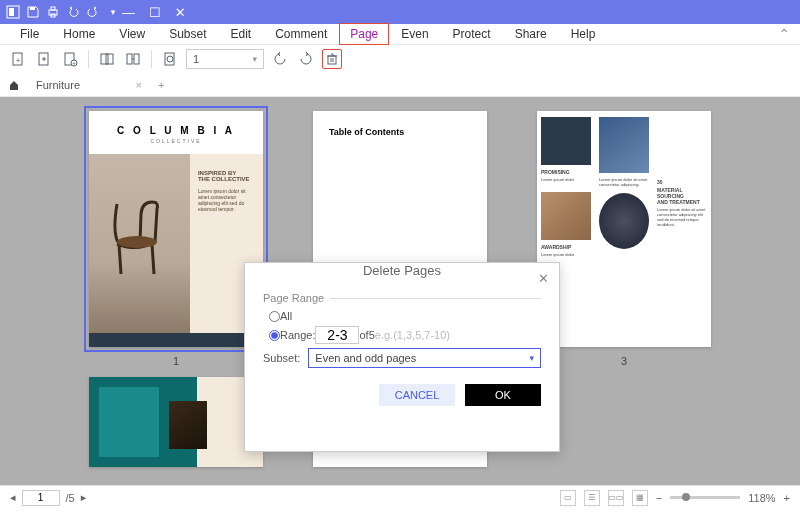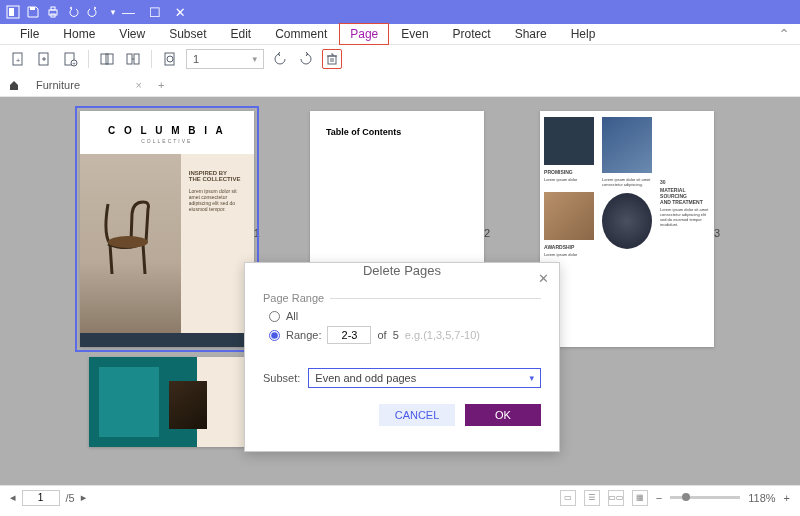--- a/index.html
+++ b/index.html
@@ -23,21 +23,21 @@
 .toolbar .hl { border: 1.5px solid #e04a3a; }
 
 .tabbar { height: 24px; background: #fff; display: flex; align-items: center; padding: 0 8px; font-size: 11px; color: #555; border-bottom: 1px solid #e5e5e5; }
 .tabbar .home { width: 16px; cursor: pointer; }
 .tabbar .tab { padding: 0 70px 0 12px; position: relative; }
 .tabbar .tab .close { position: absolute; right: 8px; top: 0; color: #aaa; cursor: pointer; }
 .tabbar .add { color: #999; cursor: pointer; padding: 0 8px; }
 
 .canvas { background: #afafaf; height: 388px; padding: 14px 40px; overflow: hidden; position: relative; }
 .row { display: flex; gap: 50px; justify-content: center; margin-bottom: 10px; }
-.thumb { display: flex; align-items: center; }
+.thumb { display: flex; flex-direction: column; align-items: center; }
 .page { width: 174px; height: 236px; background: #fff; box-shadow: 0 1px 3px rgba(0,0,0,0.2); position: relative; overflow: hidden; }
 .page.sel { outline: 2px solid #5b6be8; outline-offset: 3px; }
 .pnum { font-size: 11px; color: #444; margin-top: 8px; }
 
 
 .p1 .hdr { text-align: center; padding: 14px 0 2px; font-size: 10px; letter-spacing: 3px; font-weight: 600; }
 .p1 .sub { text-align: center; font-size: 5px; letter-spacing: 2px; color: #777; }
 .p1 .body { display: flex; margin-top: 10px; height: 180px; }
 .p1 .img { width: 58%; background: linear-gradient(180deg,#c5b8a8 0%,#b8a998 60%,#8b7a68 100%); position: relative; }
 .p1 .chair { position: absolute; left: 18px; top: 40px; width: 60px; height: 90px; }
@@ -65,30 +65,30 @@
 .p5 .t { font-size: 10px; font-weight: 700; letter-spacing: 1px; }
 .p5 .s { font-size: 4px; color:#888; margin-top: 2px; }
 .p5 .tx { font-size: 3px; color:#666; padding: 6px 18px; text-align: left; }
 
 .dialog { position: absolute; left: 244px; top: 165px; width: 316px; height: 190px; background: #fff; border: 1px solid #ccc; box-shadow: 0 3px 12px rgba(0,0,0,0.2); font-size: 11px; color: #555; }
 .dialog .dtitle { text-align: center; font-size: 13px; color: #666; padding: 0 0 14px; }
 .dialog .dclose { position: absolute; right: 10px; top: 8px; color: #888; cursor: pointer; font-size: 13px; }
 .dialog .body { padding: 0 18px; }
 .dialog .grplabel { color: #888; font-size: 11px; margin-bottom: 6px; display: flex; align-items: center; gap: 6px;}
 .dialog .grplabel .line { flex:1; height:1px; background:#ddd; }
-.dialog .optrow { display: flex; align-items: center; gap: 6px; margin: 4px 0 4px 6px; }
+.dialog .optrow { display: flex; align-items: center; margin: 4px 0 4px 6px; }
 .dialog input[type="radio"] { accent-color: #4a5be6; margin:0; width:11px; height:11px; }
-.dialog .rangeinput { width: 44px; height: 18px; border: 1px solid #ccc; font-size: 11px; text-align: center; }
+.dialog .rangeinput { width: 44px; height: 18px; border: 1px solid #ccc; font-size: 14px; text-align: center; }
 .dialog .hint { color: #bbb; }
-.dialog .subsetrow { display:flex; align-items:center; gap:8px; margin: 24px 0 0 0; }
+.dialog .subsetrow { display:flex; align-items:center; gap:8px; margin: 4px 0 0 0; }
 .dialog .subsel { flex:1; height: 20px; border: 1px solid #4a5be6; font-size: 11px; padding: 0 6px; display:flex; align-items:center; justify-content:space-between; color:#444;}
 .dialog .btns { display:flex; justify-content:flex-end; gap:10px; padding: 16px 18px 0 0;}
 .dialog .btn { width: 76px; height: 22px; display:flex; align-items:center; justify-content:center; font-size:11px; cursor:pointer; }
 .dialog .btn.cancel { background:#e8eefc; color:#4a5be6; }
-.dialog .btn.ok { background:#701a75; color:#fff; }
+.dialog .btn.ok { background:#000000; color:#fff; }
 
 .statusbar { height: 24px; border-top: 1px solid #e0e0e0; background: #fff; display:flex; align-items:center; font-size:11px; color:#666; padding: 0 10px; justify-content:space-between; }
 .statusbar .left { display:flex; align-items:center; gap:6px; }
 .statusbar .pgbox { width:38px; height:16px; border:1px solid #ccc; text-align:center; font-size:10px; }
 .statusbar .right { display:flex; align-items:center; gap:8px; }
 .statusbar .vbtn { width:16px; height:16px; border:1px solid #ccc; display:flex; align-items:center; justify-content:center; font-size:8px; cursor:pointer; color:#888;}
 .statusbar .slider { width: 70px; height:3px; background:#ccc; position:relative; }
 .statusbar .slider .knob { position:absolute; left:12px; top:-3px; width:8px; height:8px; background:#888; border-radius:50%; }
 
 svg { display:block; }

